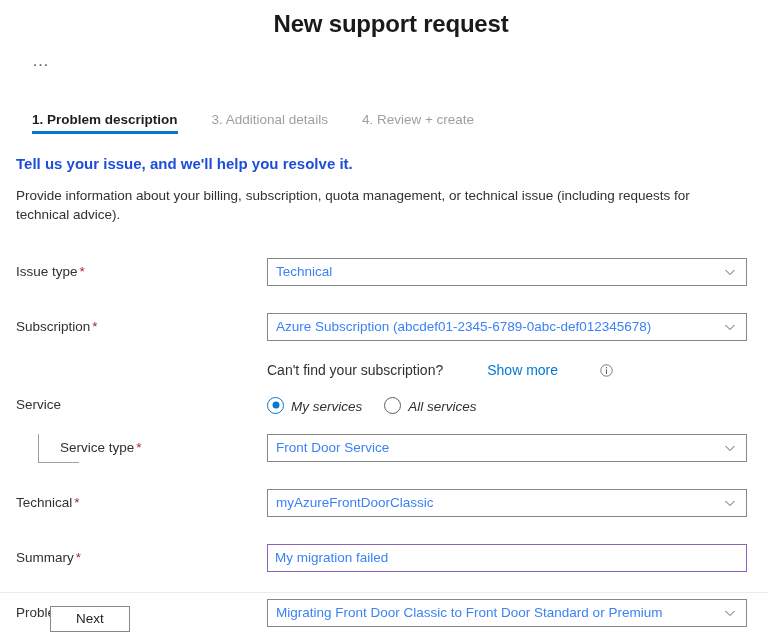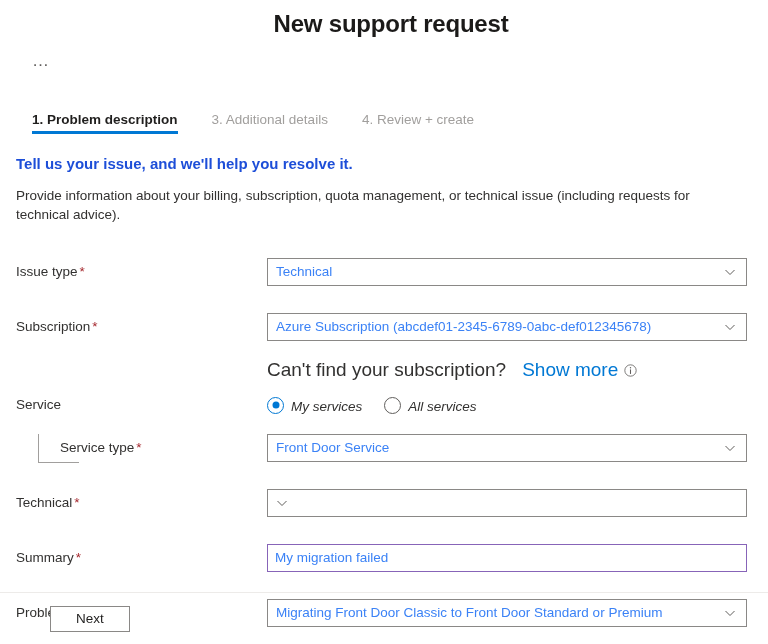--- a/index.html
+++ b/index.html
@@ -157,26 +157,27 @@
   }
   .chevron svg { display: block; }
 
   
   .helper-row {
     display: flex;
     align-items: center;
     margin-left: 251px;
     height: 20px;
     margin-bottom: 12px;
-    font-size: 19px;
+    font-size: 14px;
     color: #323130;
+    gap: 36px;
   }
   .helper-link {
     color: #0078d4;
-    margin-left: 16px;
+    margin-left: 8px;
     cursor: pointer;
   }
   .info-icon {
     margin-left: 6px;
     width: 13px;
     height: 13px;
     color: #605e5c;
     cursor: pointer;
   }
   .info-icon svg { display: block; }
@@ -363,20 +364,21 @@
           </svg>
       </span>
     </div>
   </div>
 
   <div class="row">
     <div class="label">
       <span>Technical</span><span class="req">*</span>
     </div>
     <div class="field">
+      <span class="value">myAzureFrontDoorClassic</span>
       <span class="chevron">
         <svg viewBox="0 0 12 12" width="12" height="12">
             <path d="M1.5 4 L6 8.5 L10.5 4" fill="none" stroke="currentColor" stroke-width="1"></path>
           </svg>
       </span>
     </div>
   </div>
 
   <div class="row">
     <div class="label">

